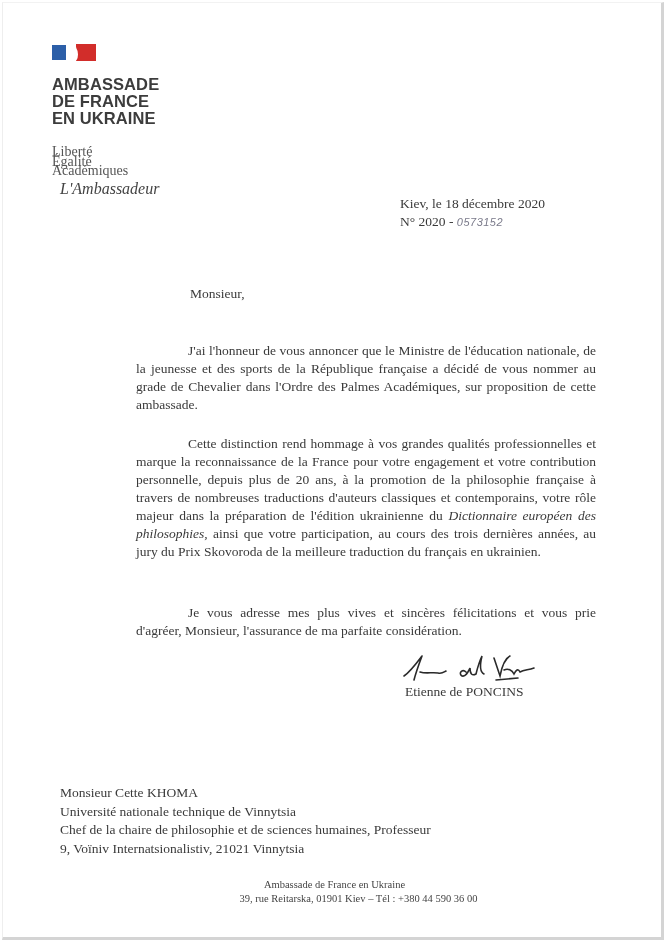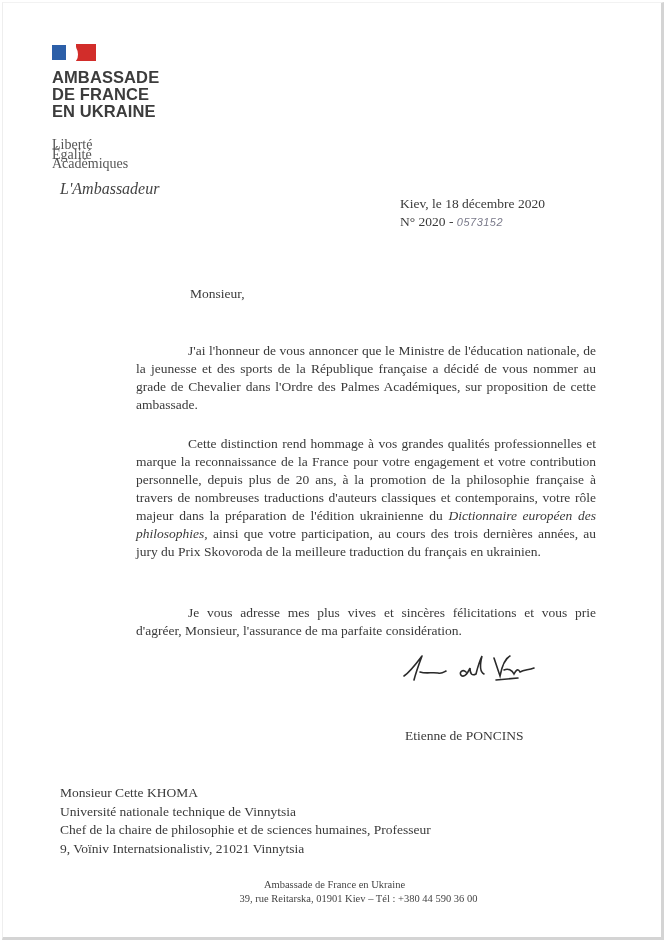--- a/index.html
+++ b/index.html
@@ -10,35 +10,35 @@
   .page-border {
     position: absolute; left: 2px; top: 2px; width: 658px; height: 934px;
     border-right: 3px solid #d4d4d4; border-bottom: 3px solid #d4d4d4; border-left: 1px solid #eee; border-top: 1px solid #f2f2f2;
   }
   .logo { position: absolute; left: 52px; top: 44px; }
   .marianne { position: relative; width: 46px; height: 18px; }
   .marianne .blue { position: absolute; left: 0; top: 1px; width: 18px; height: 15px; background: #2c5fa8; }
   .marianne .red { position: absolute; left: 24px; top: 0; width: 20px; height: 17px; background: #d22d2a; }
   .marianne .face { position: absolute; left: 14px; top: 0; width: 12px; height: 18px; background: #fff; border-radius: 0 60% 40% 0; }
   .org-name {
-    margin-top: 7px; font-family: "Liberation Sans", sans-serif; font-weight: bold;
+    margin-top: 14px; font-family: "Liberation Sans", sans-serif; font-weight: bold;
     font-size: 16.5px; line-height: 17px; color: #3c3c3c; letter-spacing: 0.1px;
   }
   .motto { margin-top: 20px; font-size: 14px; line-height: 9.5px; color: #555; }
   .sender-title { position: absolute; left: 60px; top: 180px; font-style: italic; font-size: 16px; color: #444; }
   .date-block { position: absolute; left: 400px; top: 195px; font-size: 13.5px; line-height: 18px; }
   .ref-handwritten { font-family: "Liberation Sans", sans-serif; font-style: italic; color: #7a7a8a; font-size: 11px; letter-spacing: 0.5px; }
   .salutation { position: absolute; left: 190px; top: 286px; font-size: 13.5px; }
   .body-text { position: absolute; left: 136px; width: 460px; font-size: 13.5px; line-height: 18px; text-align: justify; }
   .body-text p { margin: 0; text-indent: 52px; }
   .p1 { top: 342px; }
   .p2 { top: 435px; }
   .p3 { top: 604px; }
   .signature-svg { position: absolute; left: 400px; top: 652px; }
-  .signer { position: absolute; left: 405px; top: 684px; font-size: 13.5px; margin-top: 44px; }
+  .signer { position: absolute; left: 405px; top: 684px; font-size: 13.5px; }
   .recipient { position: absolute; left: 60px; top: 784px; font-size: 13.5px; line-height: 18.5px; }
   .footer { position: absolute; left: 0; width: 665px; top: 878px; text-align: center; font-size: 10.5px; line-height: 14px; color: #444; }
   .footer div:first-child { padding-left: 4px; }
   .footer div:last-child { padding-left: 52px; }
 </style>
 </head>
 <body>
 
 <div class="page-border"></div>
 

